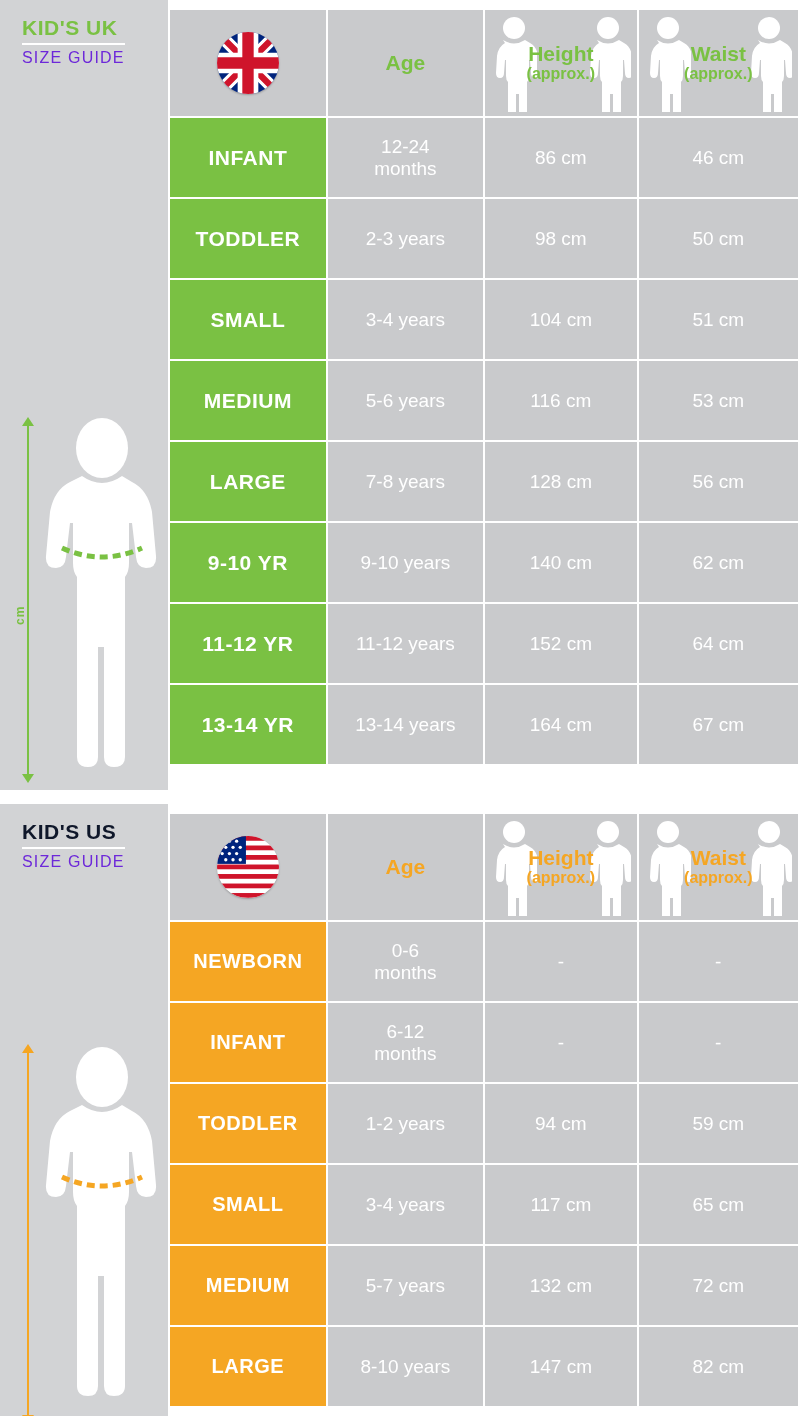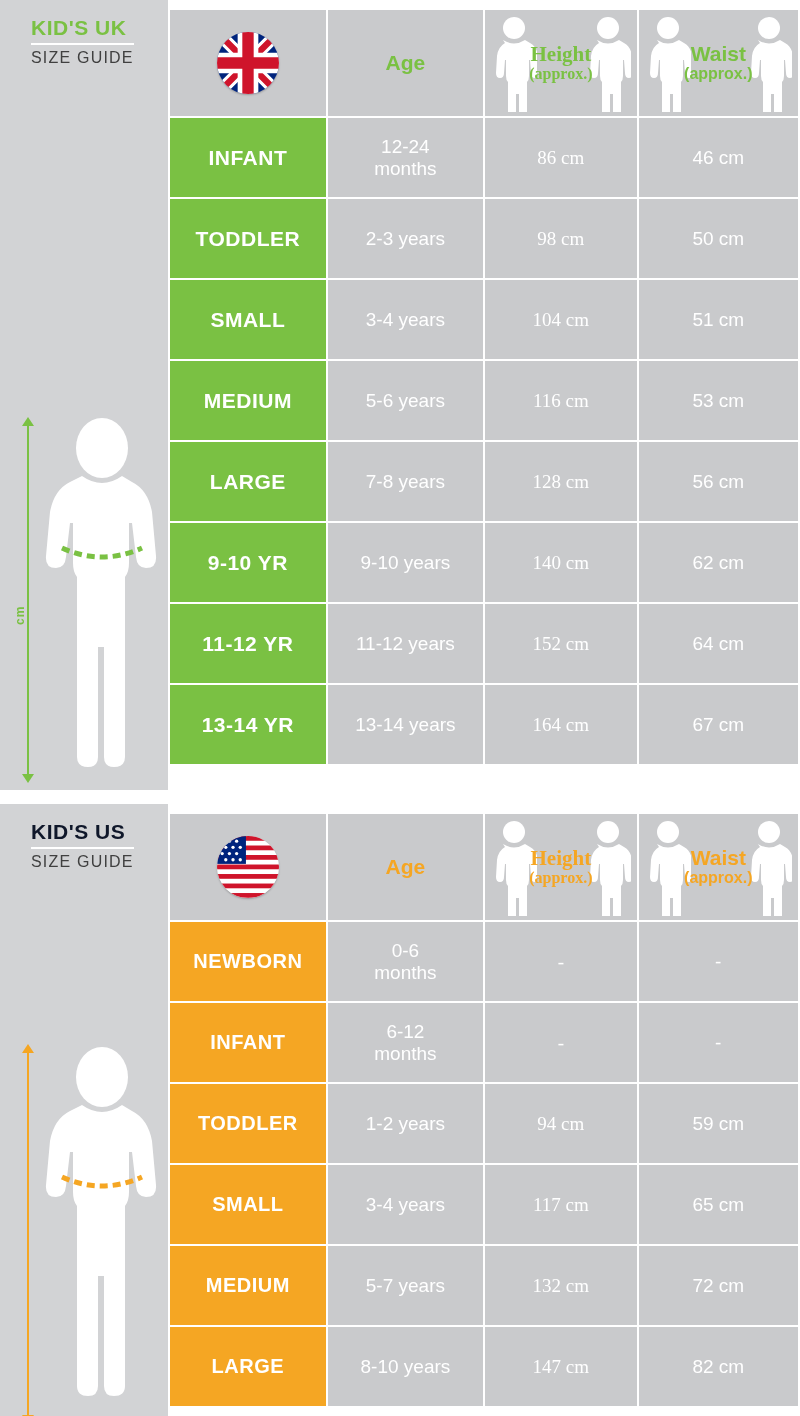--- a/index.html
+++ b/index.html
@@ -22,31 +22,31 @@
   
   .left-panel {
     position: absolute;
     left: 0;
     top: 0;
     width: 168px;
     bottom: 0;
     background: #d2d3d5;
   }
   .brand {
-    padding: 16px 10px 0 31px;
+    padding: 16px 10px 0 22px;
   }
   .brand-line1 {
     font-size: 21px;
     font-weight: bold;
     letter-spacing: 0.5px;
     line-height: 1.1;
   }
   .brand-line2 {
     font-size: 16px;
-    color: #404040;
+    color: #6d28d9;
     letter-spacing: 1.2px;
     border-top: 2px solid #ffffff;
     margin-top: 4px;
     padding-top: 4px;
     display: inline-block;
   }
   .uk .brand-line1 { color: #7ac143; }
   .us .brand-line1 { color: #0f172a; }
 
   
@@ -100,21 +100,21 @@
   td {
     background: #c9cacc;
     color: #ffffff;
     text-align: center;
     vertical-align: middle;
     font-size: 19px;
     height: 79px;
   }
   .col-size { width: 156px; }
   .col-age  { width: 156px; }
-  .col-h    { width: 152px; font-family: Liberation Serif, serif; }
+  .col-h    { width: 152px; }
   .col-w    { width: 160px; }
 
   .head-cell {
     height: 106px;
     background: #c9cacc;
     position: relative;
   }
   .uk .size-cell { background: #7ac143; font-weight: bold; font-size: 21px; letter-spacing: 0.5px; }
   .us .size-cell { background: #f5a623; font-weight: bold; font-size: 20px; letter-spacing: 0.5px; }
 

